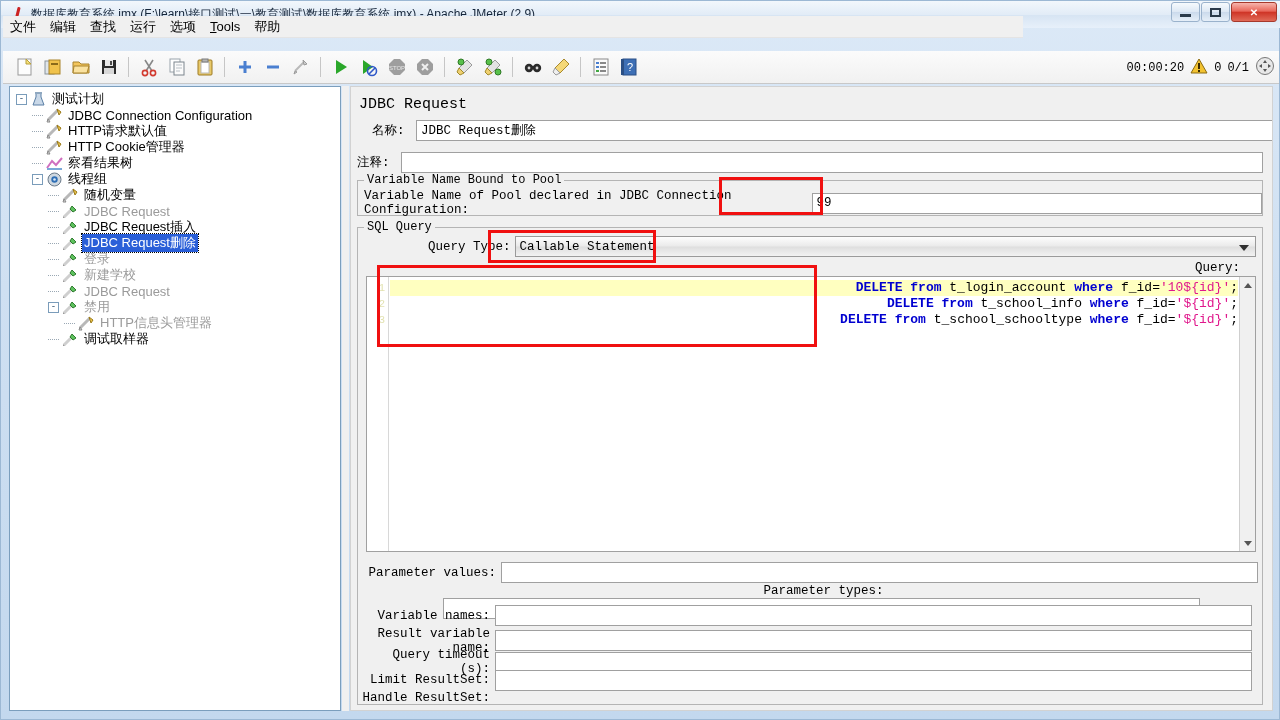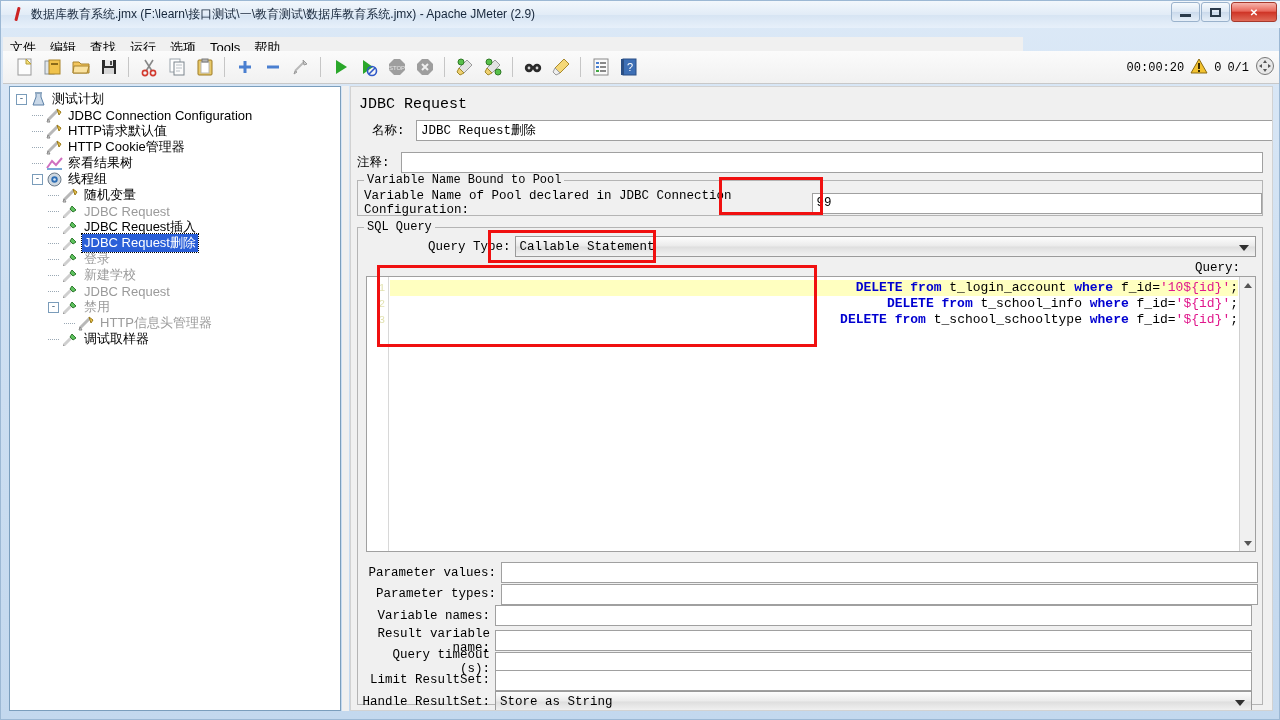--- a/index.html
+++ b/index.html
@@ -49,21 +49,21 @@
   }
   .wbtn.close {
     width: 46px;
     background: linear-gradient(180deg,#f6b5ad 0%,#e8675a 45%,#cf3527 52%,#e06a58 100%);
     border-color: #a6392c; color: #fff; font-weight: bold;
   }
   .glyph-min { width: 11px; height: 3px; background: #2a3a4a; margin-top: 6px; }
   .glyph-max { width: 11px; height: 9px; border: 2px solid #2a3a4a; }
   
   .menubar {
-    position: absolute; left: 2px; top: 36px; width: 1020px; height: 22px;
+    position: absolute; left: 2px; top: 15px; width: 1020px; height: 22px;
     background: #f0f0f0;
     display: flex; align-items: center;
     border-bottom: 1px solid #e4e4e4;
   }
   .menu-item {
     font-size: 13px; color: #000; padding: 2px 7px; cursor: default;
     white-space: nowrap;
   }
   .menu-item u { text-decoration: underline; }
   
@@ -631,21 +631,21 @@
               <div class="tri-d"></div>
             </div>
         </div>
       </div>
 
       <div id="bottom-fields">
           <div class="bfrow" style="left: 2px; top: 334px; width: 898px; justify-content: flex-end;">
             <div class="row-label bflabel">Parameter values:</div>
             <input class="tinput" style="width: 757px;">
           </div>
-          <div class="bfrow" style="left: 8px; top: 355.5px; width: 898px;">
+          <div class="bfrow" style="left: 14px; top: 355.5px; width: 898px; flex-direction: column;">
             <div class="row-label bflabel">Parameter types:</div>
             <input class="tinput" style="width: 757px;">
           </div>
           <div class="bfrow" style="left: 2px; top: 377px; width: 898px;">
             <div class="row-label bflabel">Variable names:</div>
             <input class="tinput" style="width: 757px;">
           </div>
           <div class="bfrow" style="left: 2px; top: 398.5px; width: 898px;">
             <div class="row-label bflabel">Result variable name:</div>
             <input class="tinput" style="width: 757px;">
@@ -653,24 +653,20 @@
           <div class="bfrow" style="left: 2px; top: 420px; width: 898px;">
             <div class="row-label bflabel">Query timeout (s):</div>
             <input class="tinput" style="width: 757px;">
           </div>
           <div class="bfrow" style="left: 2px; top: 441.5px; width: 898px;">
             <div class="row-label bflabel">Limit ResultSet:</div>
             <input class="tinput" style="width: 757px;">
           </div>
           <div class="bfrow" style="left: 2px; top: 463px; width: 898px;">
             <div class="row-label bflabel">Handle ResultSet:</div>
-            <div class="combo" style="width: 757px;">
-              <span>Store as String</span>
-              <span class="arrow"></span>
-            </div>
           </div>
         </div>
     </div>
   </div>
 
   <div id="annotation-layer">
       <div class="redbox" style="left: 718px; top: 176px; width: 104px; height: 38px; border-color: rgb(240, 16, 16);"></div>
       <div class="redbox" style="left: 487px; top: 229px; width: 168px; height: 33px; border-color: rgb(240, 16, 16);"></div>
       <div class="redbox" style="left: 376px; top: 264px; width: 440px; height: 82px; border-color: rgb(240, 16, 16);"></div>
     </div>

